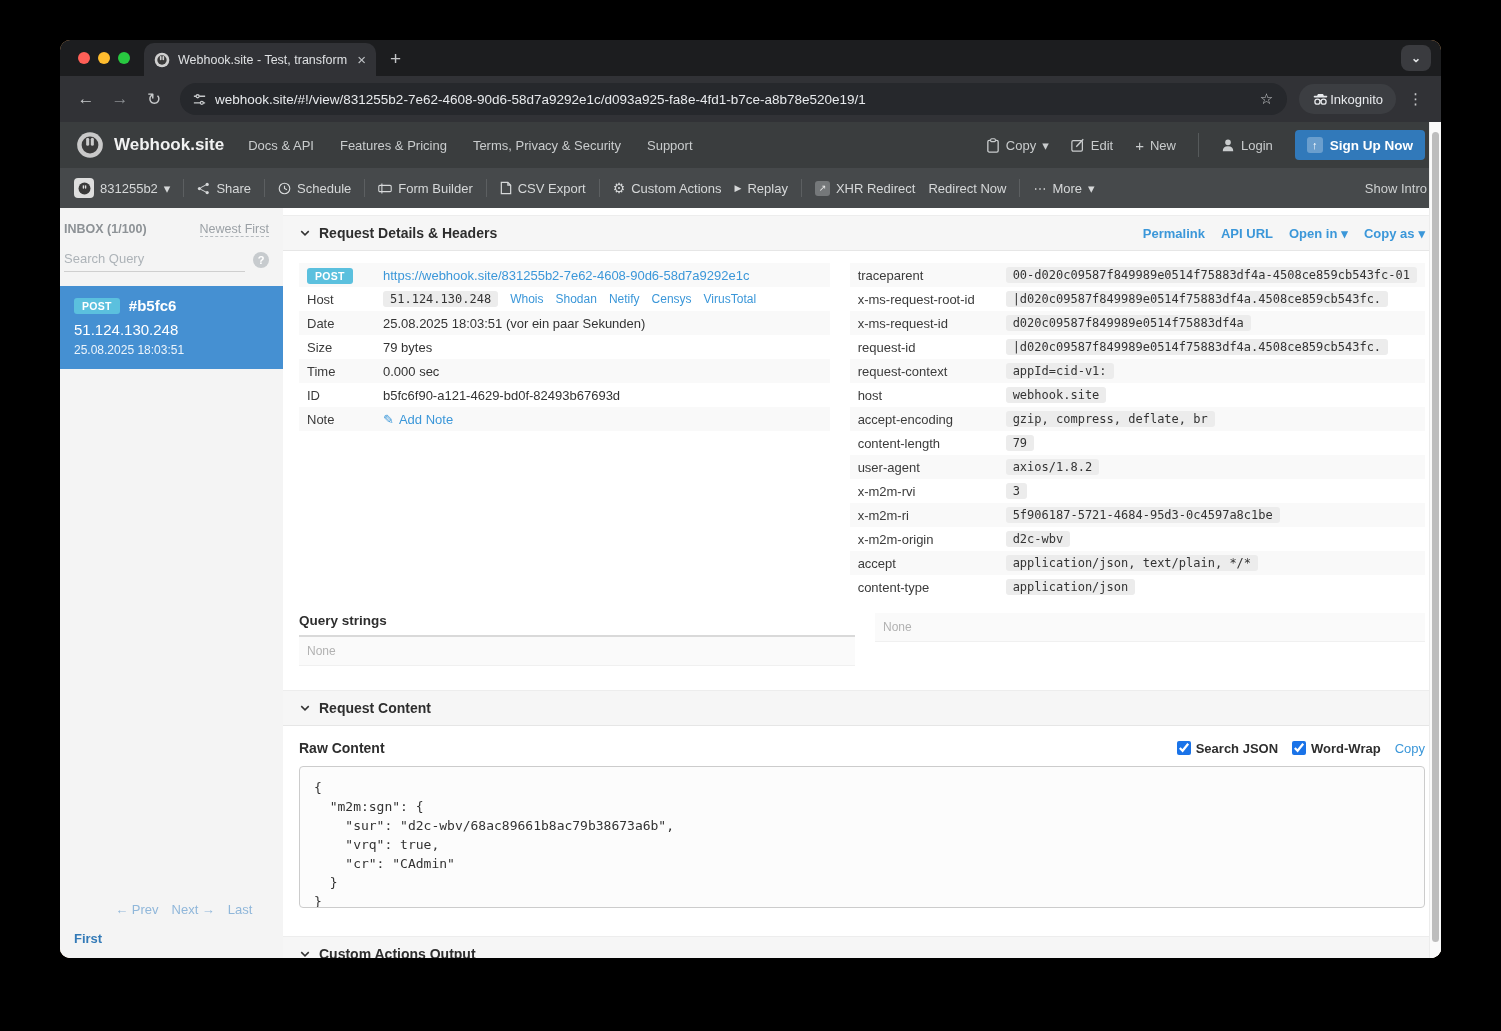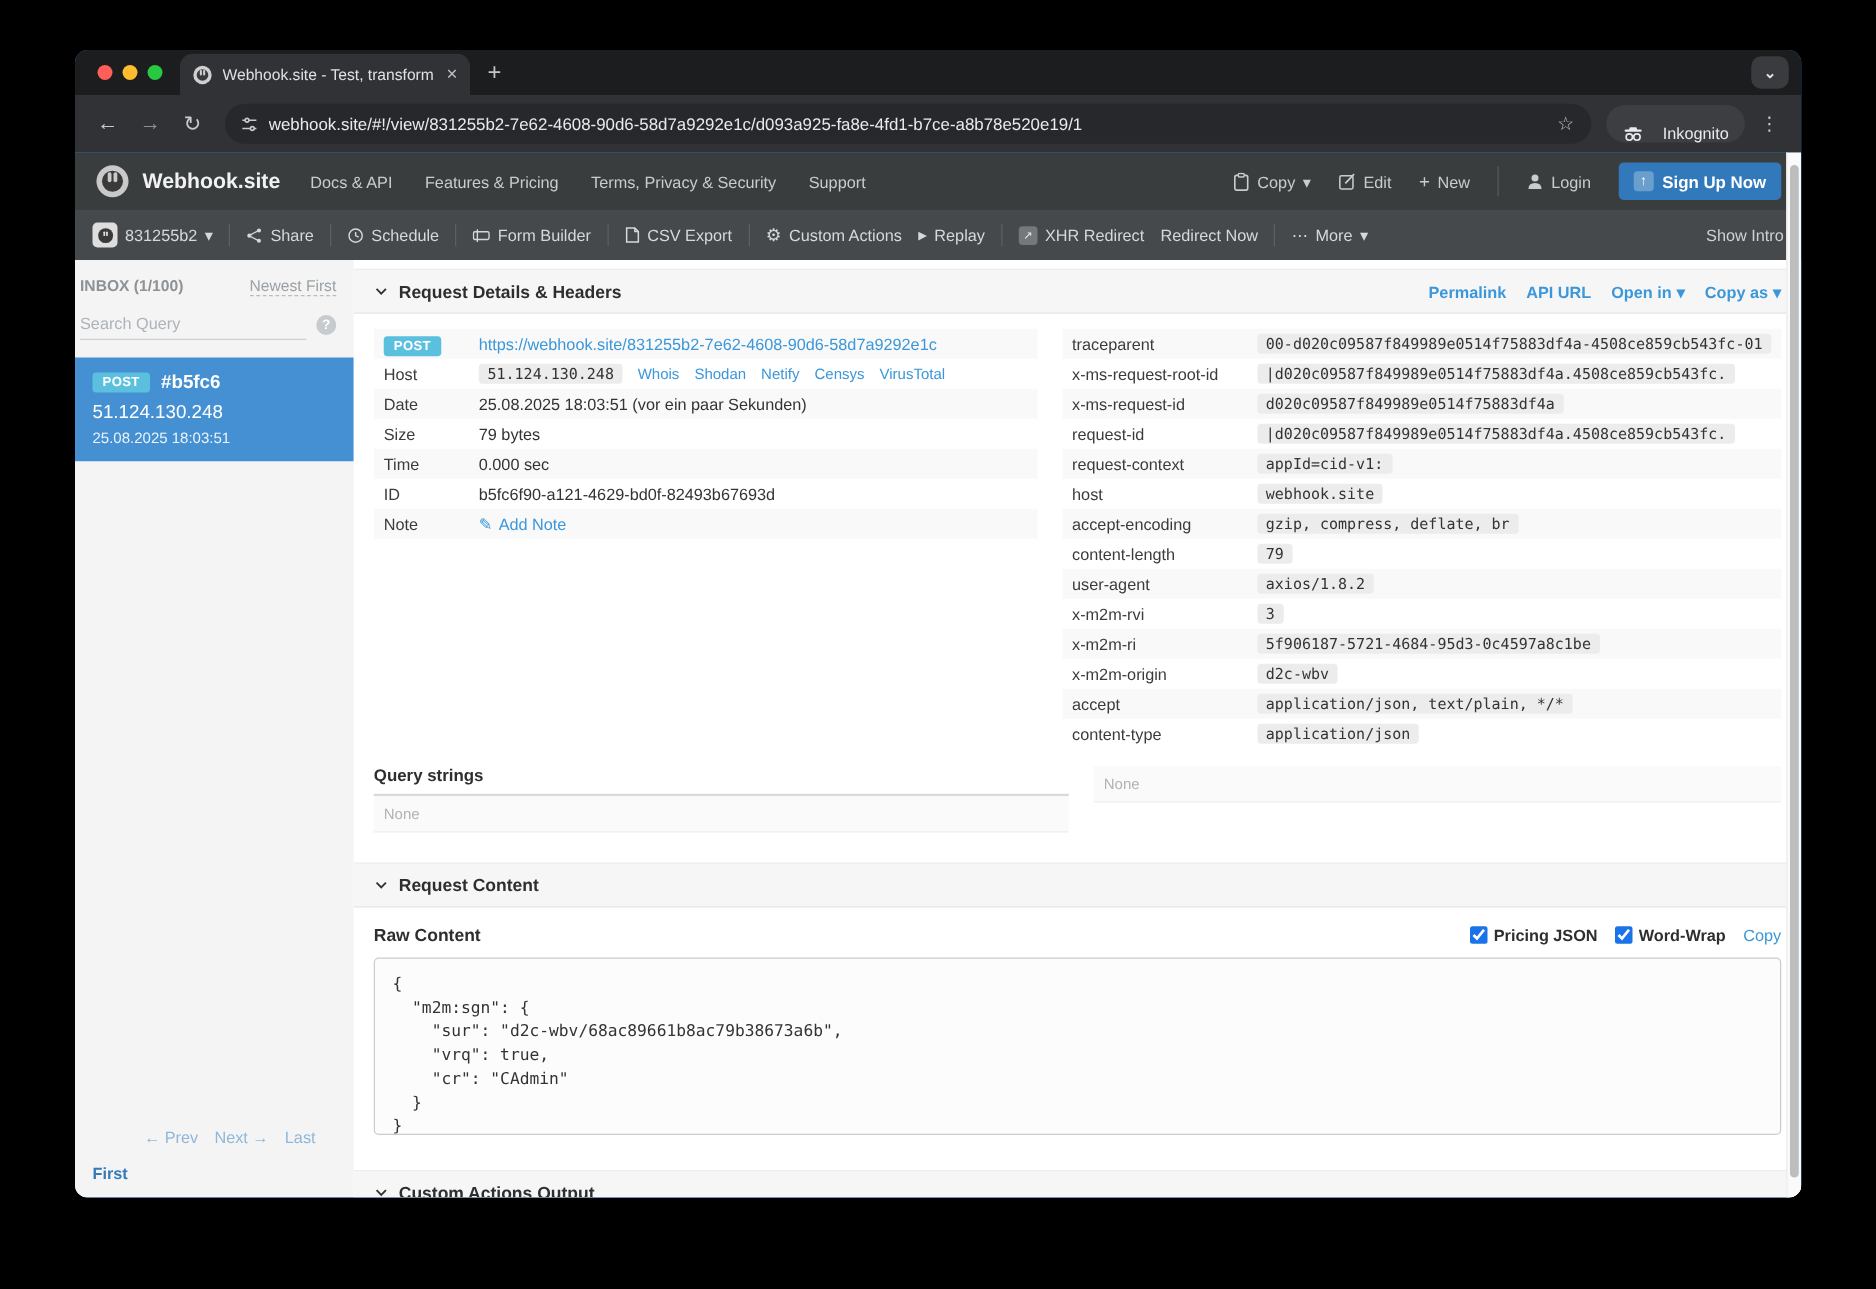--- a/index.html
+++ b/index.html
@@ -1,36 +1,36 @@
 <!DOCTYPE html>
 <html><head>
 <meta charset="utf-8">
 <style>
   * { margin:0; padding:0; box-sizing:border-box; }
   html,body { width:1501px; height:1031px; background:#000; font-family:"Liberation Sans", sans-serif; overflow:hidden; }
-  .window { position:absolute; left:60px; top:40px; width:1381px; height:918px; border-radius:10px; overflow:hidden; background:#3b82f6; display:flex; flex-direction:column; }
+  .window { position:absolute; left:60px; top:40px; width:1381px; height:918px; border-radius:10px; overflow:hidden; background:#fdba74; display:flex; flex-direction:column; }
 
   
   .tabstrip { height:36px; background:#1c1d1f; display:flex; align-items:flex-end; flex-shrink:0; position:relative; }
   .traffic { display:flex; gap:8px; align-items:center; padding:0 14px 0 18px; height:36px; }
   .dot { width:12px; height:12px; border-radius:50%; }
   .tab { width:232px; height:33px; background:#313236; border-radius:10px 10px 0 0; display:flex; align-items:center; gap:8px; padding:0 10px; color:#dee0e2; font-size:12.5px; }
   .tab-title { flex:1; white-space:nowrap; overflow:hidden; }
   .tab-close { color:#bfc2c5; font-size:15px; cursor:default; }
   .newtab { color:#c3c5c7; font-size:19px; margin:0 0 6px 14px; }
   .tabsearch { position:absolute; right:10px; top:5px; width:30px; height:26px; background:#3a3b3f; border-radius:8px; color:#e4e6e8; display:flex; align-items:center; justify-content:center; font-size:12px; font-weight:bold; }
 
   
   .chrometool { height:46px; background:#313236; display:flex; align-items:center; padding:0 12px; gap:6px; flex-shrink:0; }
   .navbtn { color:#c6c8ca; font-size:17px; width:28px; text-align:center; }
   .navbtn.fwd { color:#8b8e92; }
   .urlpill { flex:1; height:32px; background:#26282c; border-radius:16px; margin:0 6px; display:flex; align-items:center; padding:0 6px 0 12px; gap:8px; color:#e8eaed; font-size:13.5px; }
   .url-text { flex:1; white-space:nowrap; overflow:hidden; }
   .star { color:#c6c8ca; font-size:15px; padding:0 8px; }
-  .incog { height:30px; background:#3c3e42; border-radius:15px; display:flex; align-items:flex-end; gap:15px; padding:0 13px; color:#e8eaed; font-size:13px; }
+  .incog { height:30px; background:#3c3e42; border-radius:15px; display:flex; align-items:center; gap:1px; padding:0 13px; color:#e8eaed; font-size:13px; }
   .kebab { color:#c6c8ca; font-size:15px; padding:0 6px; }
 
   
   .sitehead { height:46px; background:#3a3d3e; display:flex; align-items:center; padding:0 16px; gap:10px; flex-shrink:0; }
   .brand { color:#f1f2f2; font-size:17px; font-weight:bold; margin-right:14px; }
   .sitenav { display:flex; gap:26px; }
   .sitenav a, .headact { color:#c9cccd; font-size:13px; text-decoration:none; }
   .headright { margin-left:auto; display:flex; align-items:center; gap:22px; }
   .headact { display:flex; align-items:center; gap:6px; }
   .vdiv { width:1px; height:24px; background:#565a5b; }
@@ -461,21 +461,21 @@
             <path d="M3 5.5 8 10.5 13 5.5" stroke="#333" stroke-width="2" fill="none"></path>
           </svg>
         <span class="sectitle">Request Content</span>
       </div>
 
       <div class="rawhead">
         <span class="rawtitle">Raw Content</span>
         <div class="rawctrls">
           <label class="cklabel">
             <input type="checkbox" checked="" style="">
-            <span>Pricing JSON</span>
+            <span>Search JSON</span>
           </label>
           <label class="cklabel">
             <input type="checkbox" checked="" style="">
             <span>Word-Wrap</span>
           </label>
           <a href="#" class="copylink">Copy</a>
         </div>
       </div>
 
       <div class="codebox">

